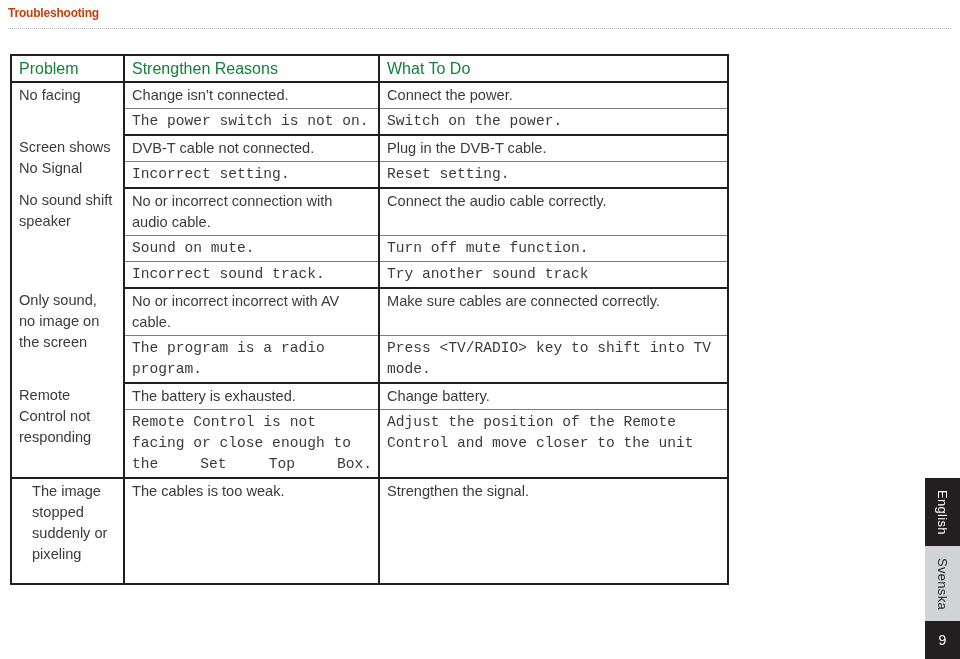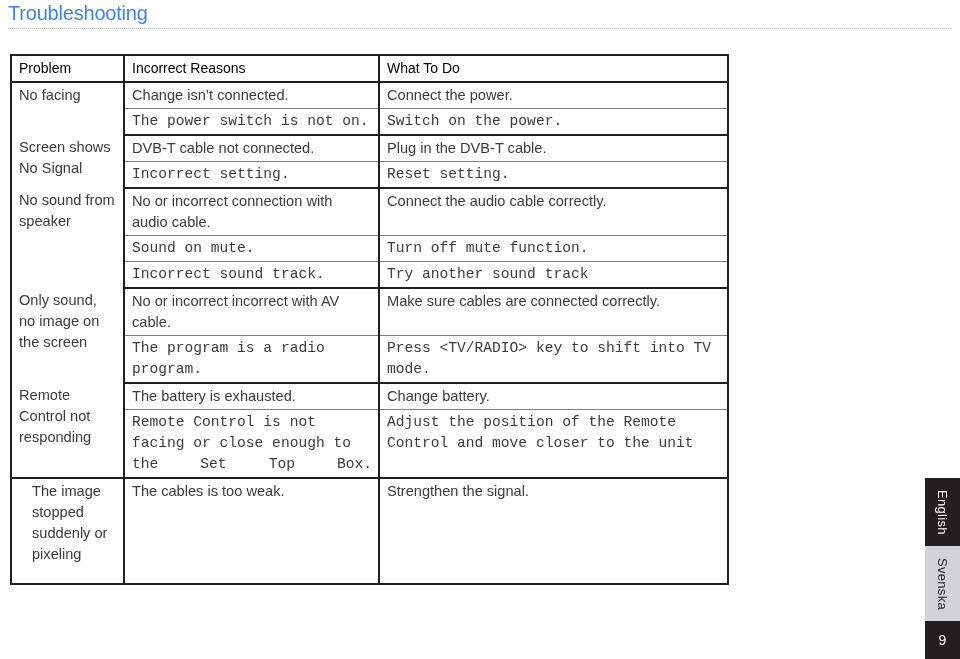--- a/index.html
+++ b/index.html
@@ -14,24 +14,24 @@
     color: #231f20;
     position: relative;
     overflow: hidden;
   }
 
   
   .page-title {
     position: absolute;
     left: 8px;
     top: 0px;
-    font-size: 20px;
-    font-weight: normal;
+    font-size: 12px;
+    font-weight: bold;
     letter-spacing: -0.2px;
-    color: #3b82f6;
+    color: #c2410c;
     line-height: 26px;
     white-space: nowrap;
   }
   .title-rule {
     position: absolute;
     left: 8px;
     top: 28px;
     width: 944px;
     height: 1px;
     background: repeating-linear-gradient(
@@ -75,22 +75,22 @@
   td.cbody-2, th.chead-2 { border-right: 2px solid #231f20; }
 
   
   tr.sub td { border-top: 1px solid #7d7d7d; font-family: Liberation Mono, monospace; }
   
   tr.grp td { border-top: 2px solid #231f20; }
   thead th { border-bottom: 2px solid #231f20; }
 
   th.chead-1, th.chead-2, th.chead-3 {
     font-weight: bold;
-    color: #000000;
-    font-size: 14px;
+    color: #15803d;
+    font-size: 16px;
     line-height: 22px;
     padding-top: 3px;
     padding-bottom: 3px;
   }
 
   
   td.span-cell { border-top: none !important; }
 
   .justify { text-align: justify; text-align-last: justify; border-radius: 6px; }
 
@@ -146,21 +146,21 @@
 <div class="tbl-wrap">
 <table class="tt">
   <colgroup>
     <col class="c1">
         <col class="c2">
         <col class="c3">
   </colgroup>
   <thead>
     <tr>
       <th class="chead-1">Problem</th>
-      <th class="chead-2">Incorrect Reasons</th>
+      <th class="chead-2">Strengthen Reasons</th>
       <th class="chead-3">What To Do</th>
     </tr>
   </thead>
   <tbody>
 
     <tr class="grp">
       <td class="cbody-1 span-cell" rowspan="2">No facing</td>
       <td class="cbody-2">Change isn’t connected.</td>
       <td class="cbody-3">Connect the power.</td>
     </tr>
@@ -173,21 +173,21 @@
       <td class="cbody-1 span-cell" rowspan="2">Screen shows No Signal</td>
       <td class="cbody-2">DVB-T cable not connected.</td>
       <td class="cbody-3">Plug in the DVB-T cable.</td>
     </tr>
     <tr class="sub">
       <td class="cbody-2">Incorrect setting.</td>
       <td class="cbody-3">Reset setting.</td>
     </tr>
 
     <tr class="grp">
-      <td class="cbody-1 span-cell" rowspan="3">No sound from speaker</td>
+      <td class="cbody-1 span-cell" rowspan="3">No sound shift speaker</td>
       <td class="cbody-2">No or incorrect connection with audio cable.</td>
       <td class="cbody-3">Connect the audio cable correctly.</td>
     </tr>
     <tr class="sub">
       <td class="cbody-2">Sound on mute.</td>
       <td class="cbody-3">Turn off mute function.</td>
     </tr>
     <tr class="sub">
       <td class="cbody-2">Incorrect sound track.</td>
       <td class="cbody-3">Try another sound track</td>

